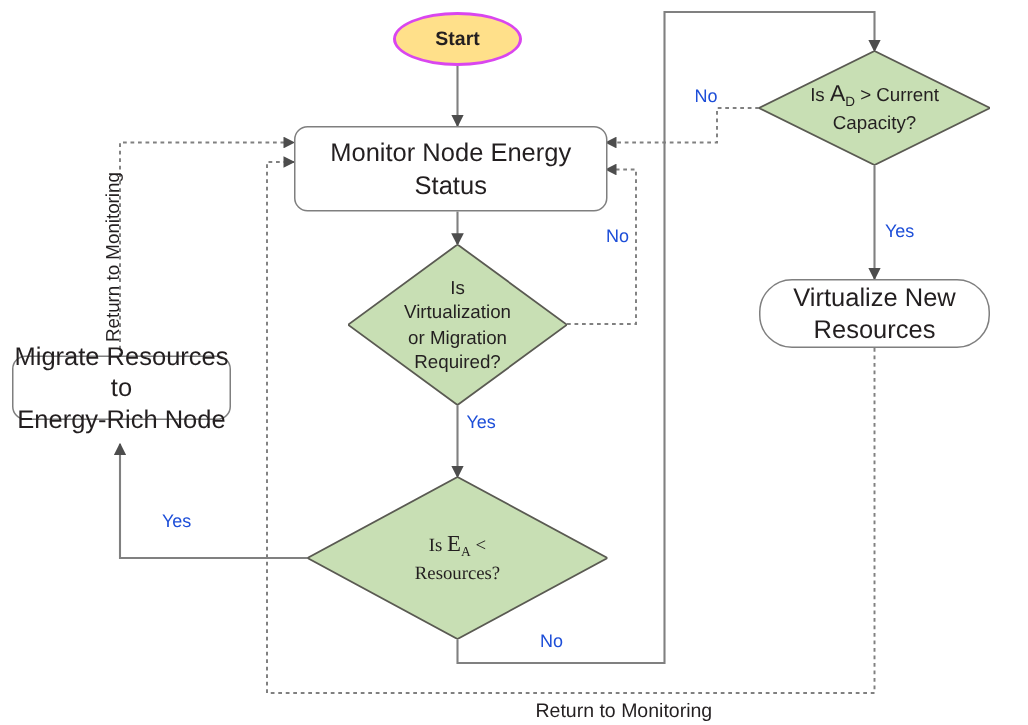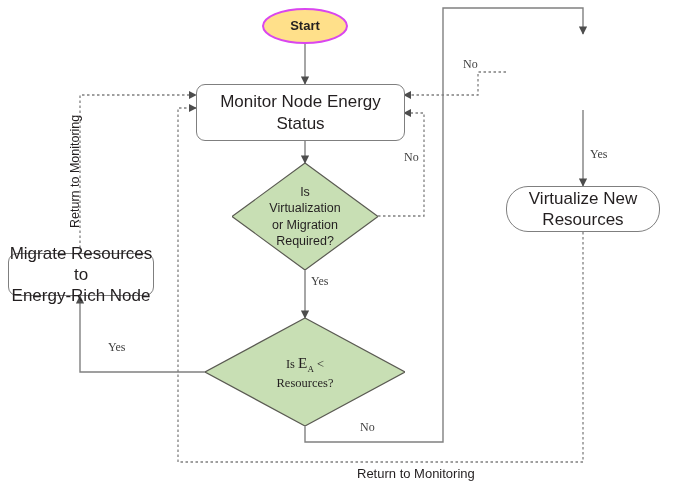--- a/index.html
+++ b/index.html
@@ -33,23 +33,22 @@
   .decision-shape{position:absolute;left:0;top:0;width:100%;height:100%;}
   .decision-label{
     position:absolute;left:0;top:0;width:100%;height:100%;
     display:flex;align-items:center;justify-content:center;text-align:center;
     font-size:12.5px;line-height:1.3;
   }
   sub{font-size:0.72em;}
   .big{font-size:1.22em;}
 
   .edge-label{
-    position:absolute;font-size:12px;color:#404040;white-space:nowrap;
+    position:absolute;font-size:12px;color:#1d4ed8;white-space:nowrap;
     background:transparent;
-    font-family:Liberation Serif, serif;
   }
   .vertical-label{
     position:absolute;font-size:12.5px;color:#231f20;white-space:nowrap;
     transform-origin:0 0;
     transform:rotate(-90deg);
   }
   .bottom-label{position:absolute;font-size:13px;color:#231f20;white-space:nowrap;}
 </style>
 </head>
 <body>
@@ -104,20 +103,33 @@
     <div class="decision-label">
       <div>
         <div>Is</div>
         <div>Virtualization</div>
         <div>or Migration</div>
         <div>Required?</div>
       </div>
     </div>
   </div>
 
+  <div class="decision-wrap" style="left:506px;top:34px;width:154px;height:76px;">
+    <svg class="decision-shape" viewBox="0 0 154 76" preserveAspectRatio="none">
+      <polygon points="77,0 154,38 77,76 0,38" fill="#c8dfb4" stroke="#5a5a52" stroke-width="1.2"></polygon>
+    </svg>
+    <div class="decision-label">
+      <div>
+        <div>
+          <span>Is </span><span class="big">A</span><sub>D</sub><span> &gt; Current</span>
+        </div>
+        <div>Capacity?</div>
+      </div>
+    </div>
+  </div>
 
   <div class="decision-wrap" style="left:205px;top:318px;width:200px;height:108px;font-family:Liberation Serif, serif;">
     <svg class="decision-shape" viewBox="0 0 200 108" preserveAspectRatio="none">
       <polygon points="100,0 200,54 100,108 0,54" fill="#c8dfb4" stroke="#5a5a52" stroke-width="1.2"></polygon>
     </svg>
     <div class="decision-label">
       <div>
         <div>
           <span>Is </span><span class="big">E</span><sub>A</sub><span> &lt;</span>
         </div>
@@ -126,21 +138,21 @@
     </div>
   </div>
 
   <div class="node process" style="left:506px;top:186px;width:154px;height:46px;border-radius:22px;">
     <div>
       <div>Virtualize New</div>
       <div>Resources</div>
     </div>
   </div>
 
-  <div class="node process" style="left:8px;top:253px;width:146px;height:43px;">
+  <div class="node process" style="left:8px;top:237px;width:146px;height:43px;">
     <div>
       <div>Migrate Resources to</div>
       <div>Energy-Rich Node</div>
     </div>
   </div>
 
   <div class="edge-label" style="left:463px;top:57px;">No</div>
 
   <div class="edge-label" style="left:590px;top:147px;">Yes</div>
 

